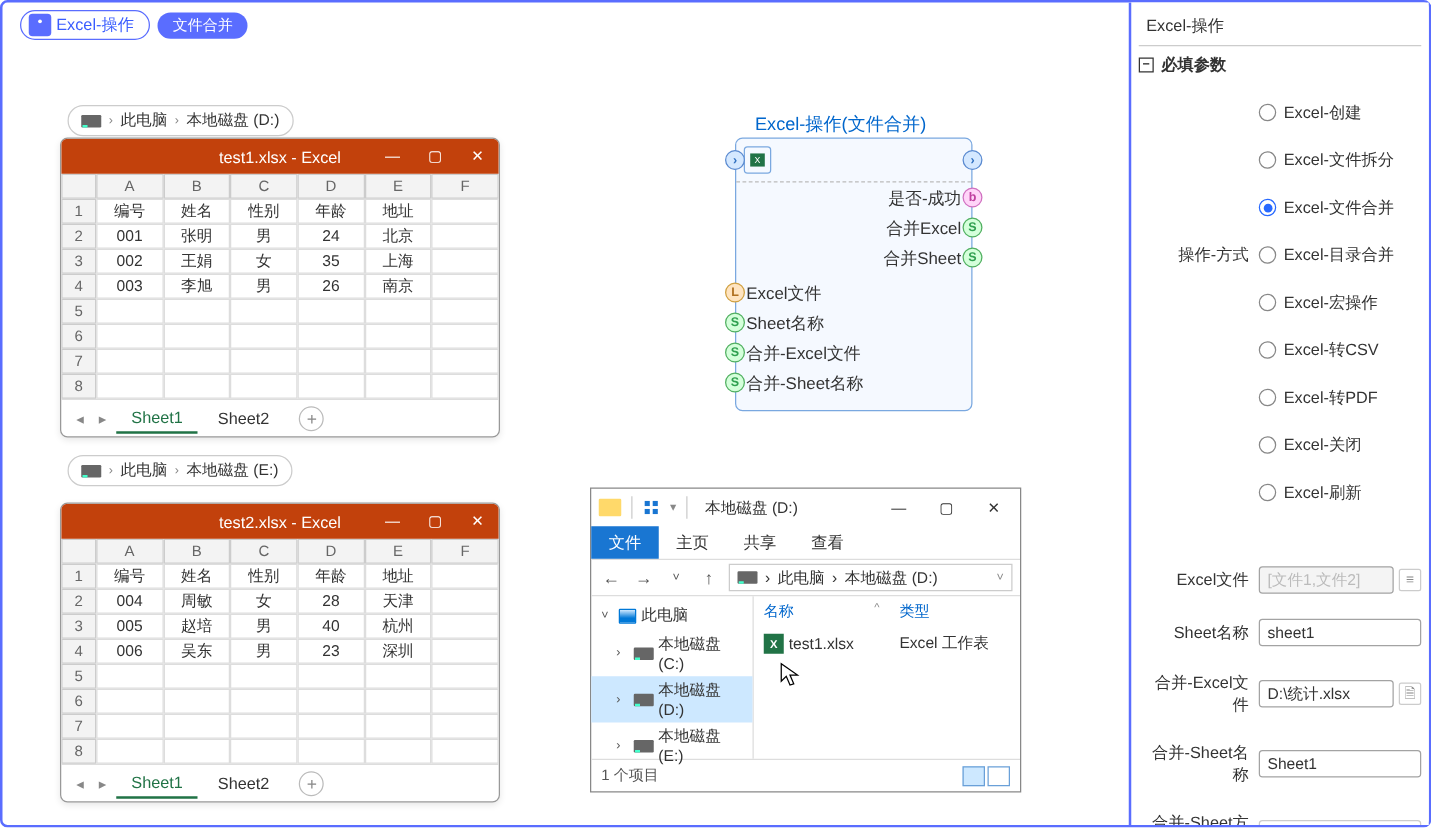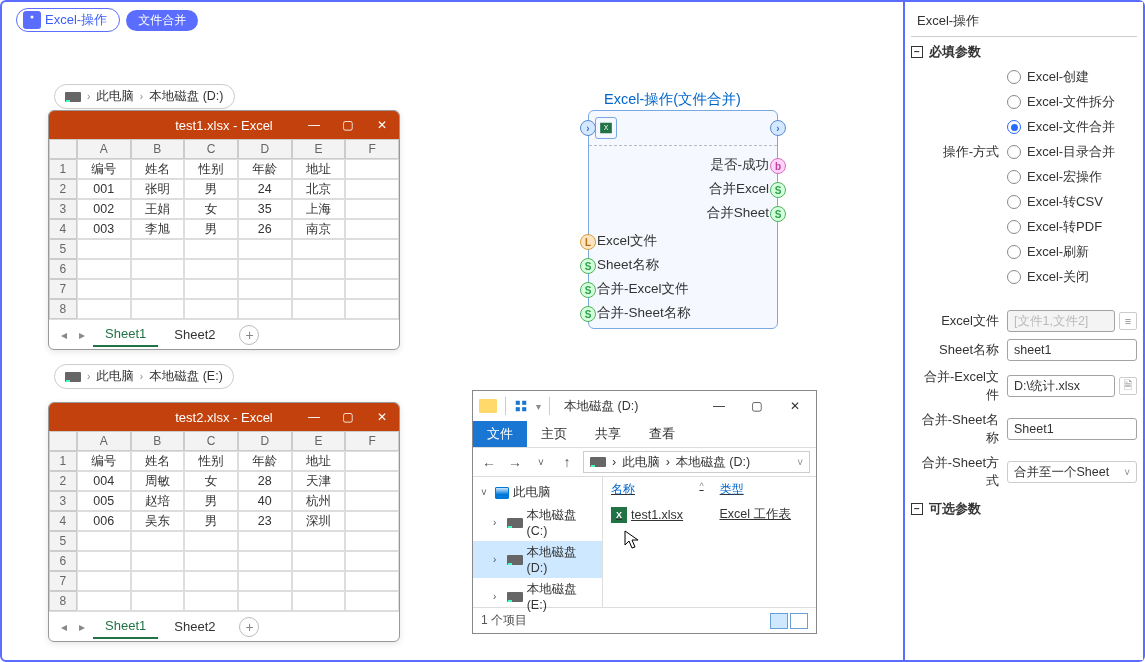--- a/index.html
+++ b/index.html
@@ -52,21 +52,21 @@
 .exp-addr { height: 30px; display: flex; align-items: center; padding: 0 6px; gap: 6px; border-top: 1px solid #ddd; border-bottom: 1px solid #ddd; }
 .arrow-btn { width: 20px; color: #555; text-align:center; font-size: 14px; }
 .addr-box { flex: 1; border: 1px solid #ccc; height: 22px; display: flex; align-items: center; padding: 0 6px; gap: 6px; font-size: 12.5px; }
 .exp-body { display: flex; height: 130px; }
 .exp-tree { width: 130px; border-right: 1px solid #ddd; padding: 4px 0; font-size: 12.5px; }
 .tree-item { display: flex; align-items: center; gap: 4px; padding: 3px 4px 3px 8px; }
 .tree-item.sel { background: #cde8ff; }
 .tree-arr { color: #555; font-size: 10px; width: 10px; }
 .tree-item .disk-icon { flex-shrink: 0; }
 .pc-icon { width: 14px; height: 12px; border: 1px solid #0078d7; border-radius: 1px; background: linear-gradient(to bottom,#cde8ff,#0078d7 65%); }
-.exp-files { flex: 1; padding: 4px 8px; text-decoration: underline; }
+.exp-files { flex: 1; padding: 4px 8px; }
 .col-headers { display: flex; color: #0066cc; font-size: 12px; padding-bottom: 4px; }
 .col-h { flex: 1; }
 .file-row { display: flex; align-items: center; padding: 4px 0; font-size: 12.5px; }
 .xl-icon { width: 16px; height: 16px; background: #217346; color: #fff; font-size: 9px; display: flex; align-items: center; justify-content: center; margin-right: 4px; font-weight:bold; }
 .cursor { position: absolute; }
 .exp-status { height: 26px; border-top: 1px solid #ddd; display: flex; align-items: center; padding: 0 8px; font-size: 12px; color: #555; justify-content: space-between; }
 .view-icons { display: flex; gap: 2px; }
 .view-icon { width: 18px; height: 16px; border: 1px solid #6aa0d8; }
 .view-icon.active { background: #cde8ff; }
 
@@ -77,31 +77,31 @@
 .node-icon { width: 22px; height: 22px; border: 1px solid #7aa8e0; border-radius: 3px; display: flex; align-items: center; justify-content: center; }
 .node-icon svg { width: 14px; height: 14px; }
 .port { position: absolute; width: 16px; height: 16px; border-radius: 50%; display: flex; align-items: center; justify-content: center; font-size: 10px; font-weight: bold; }
 .port.left { left: -9px; background: #d4e8ff; border: 1px solid #5a8ad0; color: #3070c0; }
 .port.right { right: -9px; background: #d4e8ff; border: 1px solid #5a8ad0; color: #3070c0; }
 .port.b { background: #ffd4f8; border:1px solid #d070c0; color: #c040a0; }
 .port.s { background: #d4ffda; border:1px solid #50b060; color: #30a050; }
 .port.l { background: #ffe4c0; border:1px solid #d0a040; color: #b07020; }
 .node-rows-right { padding: 4px 8px 2px; }
 .node-rows-left { padding: 2px 8px 6px; }
-.nr { position: relative; height: 24px; display: flex; align-items: flex-end; }
+.nr { position: relative; height: 24px; display: flex; align-items: flex-start; }
 .nr.right { justify-content: flex-end; }
 .nr .port.right { right: -17px; }
 .nr .port.left { left: -17px; }
 
 
 .sp-title { font-size: 13px; color: #333; padding: 2px 6px; }
 .sp-hr { border-bottom: 1px solid #ccc; margin: 4px 0 6px; }
 .sp-section { display: flex; align-items: center; gap: 6px; font-weight: bold; margin: 4px 0 6px; }
 .sp-box { width: 12px; height: 12px; border: 1px solid #333; display: flex; align-items: center; justify-content: center; font-size: 10px; line-height:1; }
-.sp-row { display: flex; align-items: center; margin: 7px 0; font-size: 13px; }
+.sp-row { display: flex; align-items: center; margin: 20px 0; font-size: 13px; }
 .sp-label { width: 96px; text-align: right; padding-right: 8px; }
 .radio { width: 14px; height: 14px; border: 1px solid #888; border-radius: 50%; margin-right: 6px; display: flex; align-items: center; justify-content: center; flex-shrink: 0;}
 .radio.sel::after { content: ''; width: 7px; height: 7px; background: #2869ff; border-radius: 50%; }
 .radio.sel { border-color: #2869ff; }
 .sp-input { flex: 1; border: 1px solid #a3a3a3; border-radius: 3px; height: 22px; padding: 0 6px; display: flex; align-items: center; font-size: 12.5px; background: #fff; }
 .sp-input.ph { color: #bbb; background:#f4f4f4; }
 .sp-select { flex: 1; border: 1px solid #ccc; border-radius: 3px; height: 22px; padding: 0 6px; display: flex; align-items: center; justify-content: space-between; font-size: 12.5px; }
 .chev { font-size: 10px; color: #888; }
 .sp-icon-r { width: 18px; height: 18px; border: 1px solid #ccc; border-radius: 2px; margin-left: 4px; display: flex; align-items: center; justify-content: center; color: #888; font-size: 11px; }
 .checkbox { width: 16px; height: 16px; background: #2869ff; border-radius: 3px; display: flex; align-items: center; justify-content: center; color: #fff; font-size: 11px; font-weight: bold; }
@@ -515,26 +515,26 @@
           <span>Excel-转CSV</span>
         </div>
         <div class="sp-row">
           <span class="sp-label"></span>
           <span class="radio "></span>
           <span>Excel-转PDF</span>
         </div>
         <div class="sp-row">
           <span class="sp-label"></span>
           <span class="radio "></span>
+          <span>Excel-关闭</span>
+        </div>
+        <div class="sp-row">
+          <span class="sp-label"></span>
+          <span class="radio "></span>
           <span>Excel-刷新</span>
-        </div>
-        <div class="sp-row">
-          <span class="sp-label"></span>
-          <span class="radio "></span>
-          <span>Excel-关闭</span>
         </div>
       </div>
   <div style="height:10px"></div>
   <div class="sp-row">
         <span class="sp-label">Excel文件</span>
         <span class="sp-input ph">[文件1,文件2]</span>
         <span class="sp-icon-r">≡</span>
       </div>
   <div class="sp-row">
         <span class="sp-label">Sheet名称</span>

